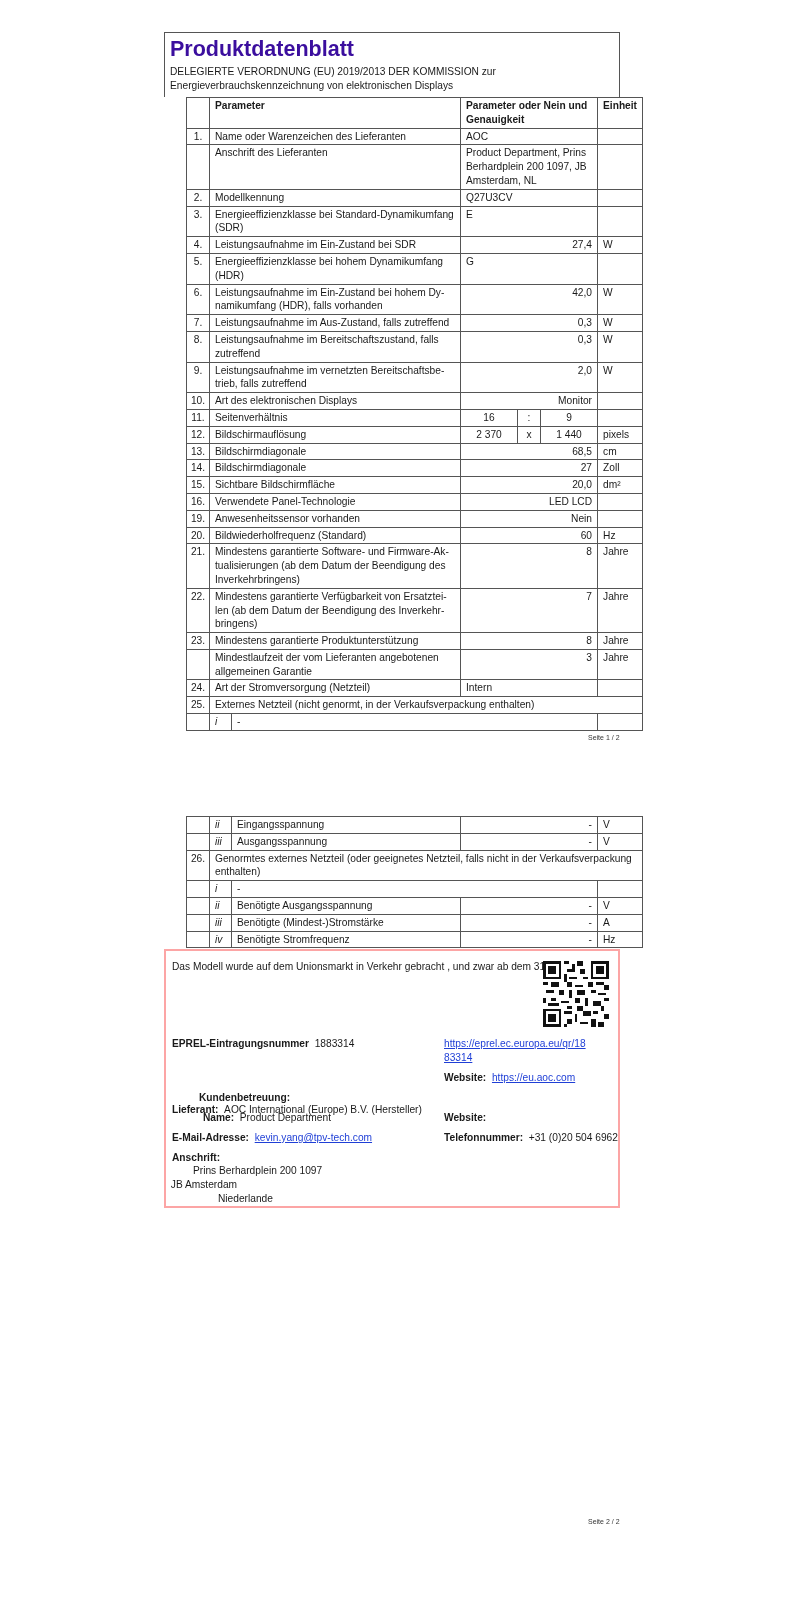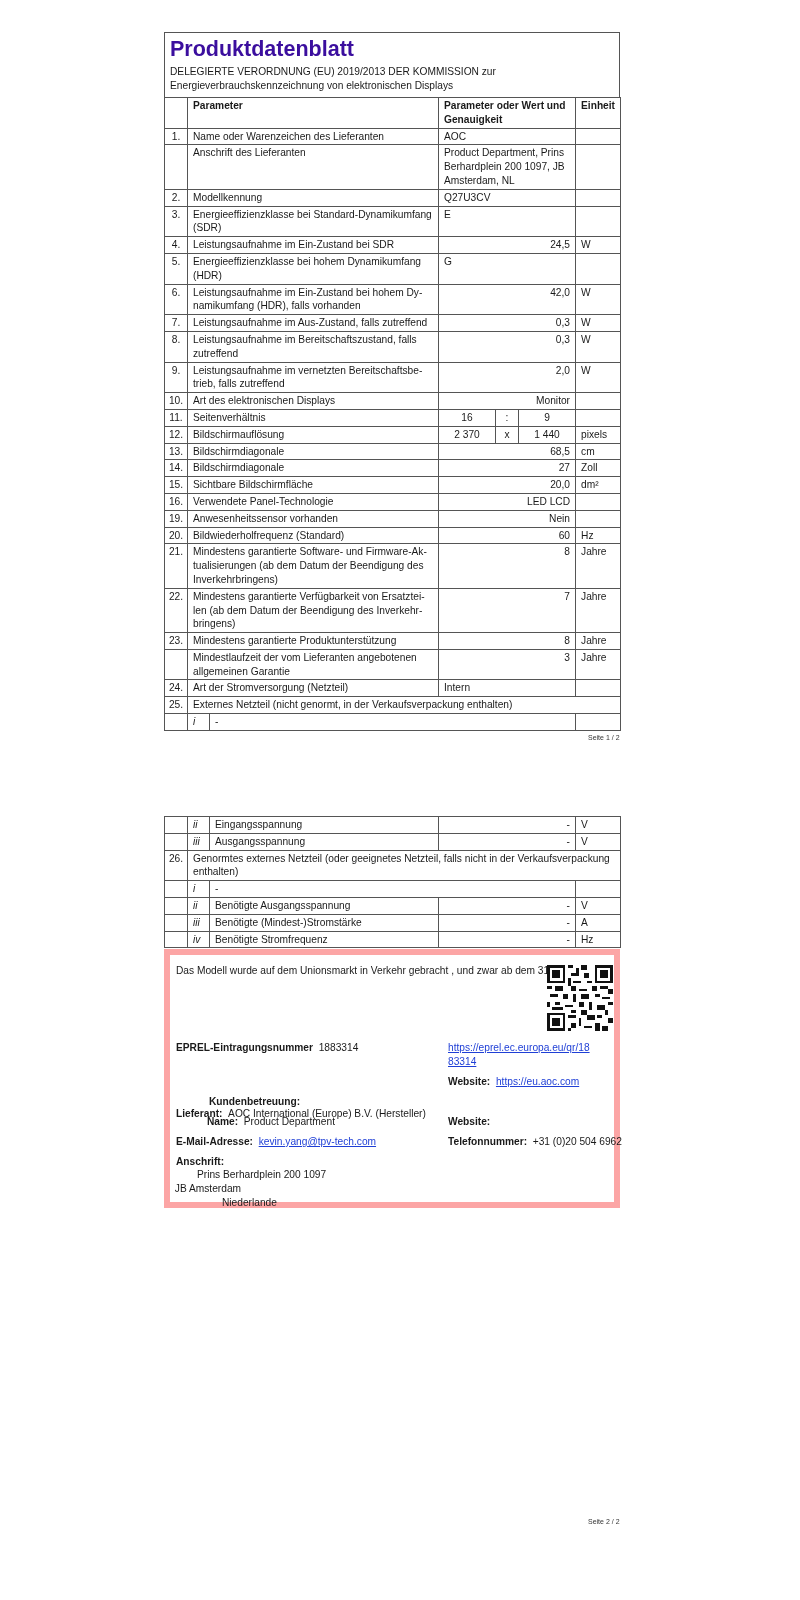--- a/index.html
+++ b/index.html
@@ -4,33 +4,33 @@
 <style>
   * { box-sizing: border-box; margin: 0; padding: 0; }
   html, body { width: 800px; height: 1600px; background: #fff; }
   body { font-family: "Liberation Sans", sans-serif; color: #1a1a1a; position: relative; font-size: 10.2px; line-height: 13.6px; }
 
   .page1 { position: absolute; left: 164px; top: 32px; width: 456px; }
   .title-box { border: 1px solid #555; border-bottom: none; padding: 2px 13px 4px 5px; }
   .title { font-size: 21.5px; line-height: 28px; font-weight: bold; color: #3b0e9e; }
   .subtitle { font-size: 10.2px; line-height: 14px; margin-top: 2px; }
 
-  table.dt { border-collapse: collapse; width: 456px; table-layout: fixed; }
+  table.dt { border-collapse: collapse; width: 456px; table-layout: fixed; margin-left: 22px; }
   table.dt td { border: 1px solid #555; padding: 1px 5px 1px 5px; vertical-align: top; font-size: 10.2px; line-height: 13.8px; }
   table.dt td.num { text-align: center; padding: 1px 2px; }
   table.dt td.val-r { text-align: right; }
   table.dt td.val-c { text-align: center; }
   table.dt td.bold { font-weight: bold; }
   table.dt td.sub { font-style: italic; padding-left: 5px; }
 
   .page-footer { position: absolute; font-size: 7px; color: #333; }
 
   .page2 { position: absolute; left: 164px; top: 816px; width: 456px; }
 
-  .info-box { position: absolute; left: 164px; top: 949px; width: 456px; height: 259px; border: 6px solid #fca5a5; }
+  .info-box { position: absolute; left: 164px; top: 949px; width: 456px; height: 259px; border: 2px solid #fca5a5; }
   .info-box .line { position: absolute; font-size: 10.2px; line-height: 13.8px; white-space: nowrap; }
   .info-box b { font-weight: bold; }
   .info-box a { color: #1f3fd6; text-decoration: underline; }
   .qr { position: absolute; left: 377px; top: 10px; width: 66px; height: 66px; }
 </style>
 </head>
 <body>
 
 <div class="page1">
   <div class="title-box">
@@ -45,21 +45,21 @@
         <col style="width:229px">
       <col style="width:57px">
         <col style="width:23px">
         <col style="width:57px">
       <col style="width:45px">
     </colgroup>
     <tbody id="tbody1">
         <tr>
           <td class="num"></td>
           <td class="bold" colspan="2">Parameter</td>
-          <td class="bold" colspan="3">Parameter oder Wert und Genauigkeit</td>
+          <td class="bold" colspan="3">Parameter oder Nein und Genauigkeit</td>
           <td class="bold">Einheit</td>
         </tr>
         <tr>
           <td class="num">1.</td>
           <td colspan="2">Name oder Warenzeichen des Lieferanten</td>
           <td colspan="3">AOC</td>
           <td></td>
         </tr>
         <tr>
           <td class="num"></td>
@@ -75,21 +75,21 @@
         </tr>
         <tr>
           <td class="num">3.</td>
           <td colspan="2">Energieeffizienzklasse bei Standard-Dynamikumfang (SDR)</td>
           <td colspan="3">E</td>
           <td></td>
         </tr>
         <tr>
           <td class="num">4.</td>
           <td colspan="2">Leistungsaufnahme im Ein-Zustand bei SDR</td>
-          <td class="val-r" colspan="3">24,5</td>
+          <td class="val-r" colspan="3">27,4</td>
           <td>W</td>
         </tr>
         <tr>
           <td class="num">5.</td>
           <td colspan="2">Energieeffizienzklasse bei hohem Dynamikumfang (HDR)</td>
           <td colspan="3">G</td>
           <td></td>
         </tr>
         <tr>
           <td class="num">6.</td>
@@ -345,21 +345,21 @@
     <a><span>https://eprel.ec.europa.eu/qr/18</span><br><span>83314</span></a>
   </div>
 
   <div class="line" style="left:6px; top:120px;margin-top:32px;">
     <b>Lieferant:</b>&nbsp;&nbsp;<span>AOC International (Europe) B.V. (Hersteller)</span>
   </div>
   <div class="line" style="left:278px; top:120px;">
     <b>Website:</b>&nbsp;&nbsp;<a>https://eu.aoc.com</a>
   </div>
 
-  <div class="line" style="left:20px; top:140px;padding-left:19px;">
+  <div class="line" style="left:14px; top:140px;padding-left:19px;">
     <b>Kundenbetreuung:</b>
   </div>
 
   <div class="line" style="left:6px; top:160px;padding-left:31px;">
     <b>Name:</b>&nbsp;&nbsp;<span>Product Department</span>
   </div>
   <div class="line" style="left:278px; top:160px;">
     <b>Website:</b>
   </div>
 

